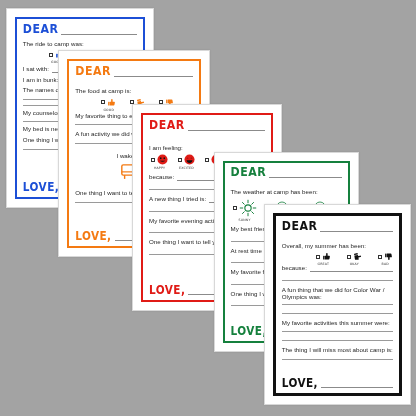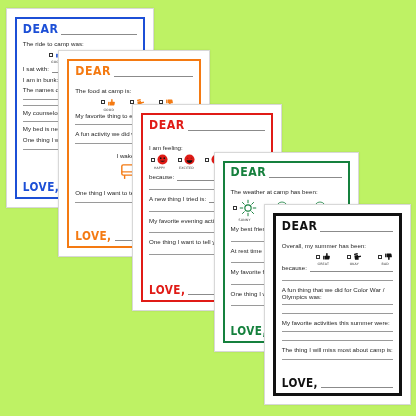--- a/index.html
+++ b/index.html
@@ -5,21 +5,21 @@
   * { box-sizing: border-box; margin: 0; padding: 0; }
   html, body {
     width: 416px; height: 416px;
     background: #ffffff;
     font-family: "Liberation Sans", sans-serif;
     overflow: hidden;
   }
   #stage {
     position: relative;
     width: 416px; height: 416px;
-    background: #bef264;
+    background: #a3a3a3;
   }
 
   
   .card {
     position: absolute;
     background: #ffffff;
     border: 1px solid #d8d8d8;
     box-shadow: 0 0 2px rgba(0,0,0,0.10);
     overflow: hidden;
   }

